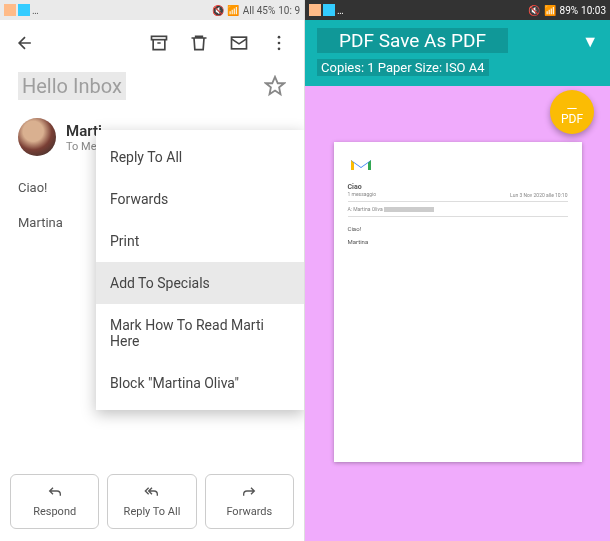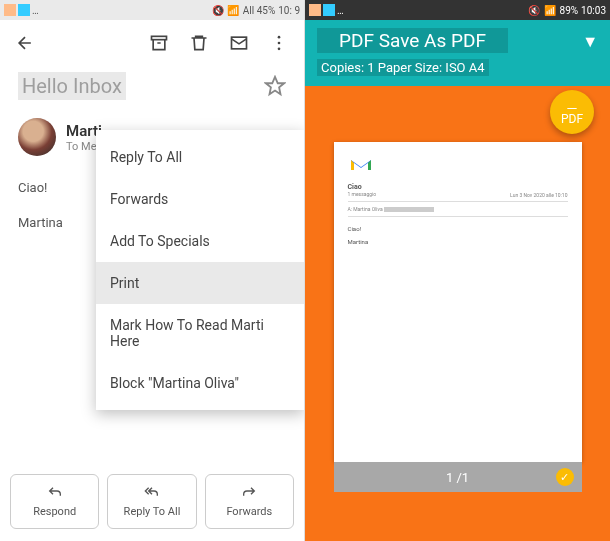--- a/index.html
+++ b/index.html
@@ -46,21 +46,21 @@
 
 
 .pdf-header { background: #13b3b3; color: #fff; padding: 8px 12px 10px; position: relative; }
 .pdf-title { font-size: 19px; background: rgba(0,0,0,.15); display: inline-block; padding: 1px 22px; }
 .pdf-sub { font-size: 13px; margin-top: 6px; background: rgba(0,0,0,.15); display: inline-block; padding: 1px 4px; }
 .pdf-caret { position: absolute; right: 12px; top: 12px; color: #fff; }
 
 .pdf-fab { position: absolute; right: 16px; top: 90px; width: 44px; height: 44px; border-radius: 50%; background: #fbbc04; color: #fff; display: flex; flex-direction: column; align-items: center; justify-content: center; font-size: 12px; box-shadow: 0 3px 6px rgba(0,0,0,.3); cursor: pointer; z-index: 5; }
 .pdf-fab svg { width: 14px; height: 14px; }
 
-.pdf-body { background: #f97316; height: calc(100% - 85px); padding: 56px 24px 16px; display: flex; flex-direction: column; align-items: center; }
+.pdf-body { background: #f0abfc; height: calc(100% - 85px); padding: 56px 24px 16px; display: flex; flex-direction: column; align-items: center; }
 .pdf-page { background: #fff; width: 248px; height: 320px; padding: 14px; font-size: 6px; color: #555; box-shadow: 0 1px 4px rgba(0,0,0,.3); position: relative; }
 .gmail-logo { width: 26px; height: 18px; margin-bottom: 8px; }
 .pdf-line { height: 1px; background: #ddd; margin: 4px 0; }
 .pdf-bold { font-weight: 700; font-size: 7px; }
 .pdf-small { font-size: 5px; color: #888; }
 .pdf-blur { display: inline-block; width: 50px; height: 5px; background: #ccc; vertical-align: middle; }
 .pdf-date { position: absolute; right: 14px; top: 50px; font-size: 5px; color: #888; }
 
 .pdf-footer { width: 248px; height: 30px; background: #a8a8a8; margin-top: 0; display: flex; align-items: center; justify-content: center; color: #fff; font-size: 13px; position: relative; }
 .pdf-check { position: absolute; right: 8px; width: 18px; height: 18px; border-radius: 50%; background: #fbbc04; display: flex; align-items: center; justify-content: center; color: #fff; font-size: 11px; }
@@ -133,22 +133,22 @@
   </div>
 
   <div class="body-text">
     <div>Ciao!</div>
     <div style="margin-top:12px">Martina</div>
   </div>
 
   <div class="menu">
     <div class="menu-item">Reply To All</div>
     <div class="menu-item">Forwards</div>
+    <div class="menu-item">Print</div>
     <div class="menu-item">Add To Specials</div>
-    <div class="menu-item">Print</div>
     <div class="menu-item">Mark How To Read Marti Here</div>
     <div class="menu-item">Block "Martina Oliva"</div>
   </div>
 
   <div class="actions">
     <div class="action-btn">
       <svg viewBox="0 0 24 24" fill="none" stroke="currentColor" stroke-width="2">
           <path d="M9 14l-5-5 5-5M4 9h11a5 5 0 015 5v2"></path>
         </svg>
       <span>Respond</span>
@@ -206,18 +206,14 @@
         </svg>
       <div class="pdf-bold">Ciao</div>
       <div class="pdf-small">1 messaggio</div>
       <div class="pdf-line"></div>
       <div class="pdf-small"><span>A: Martina Oliva</span> <span class="pdf-blur"></span></div>
       <div class="pdf-date">Lun 3 Nov 2020 alle 10:10</div>
       <div class="pdf-line"></div>
       <div style="margin-top:8px">Ciao!</div>
       <div style="margin-top:6px">Martina</div>
     </div>
-    <div class="pdf-footer">
-      <span>1 /1</span>
-      <div class="pdf-check">✓</div>
-    </div>
   </div>
 </div>
 
 </body></html>

